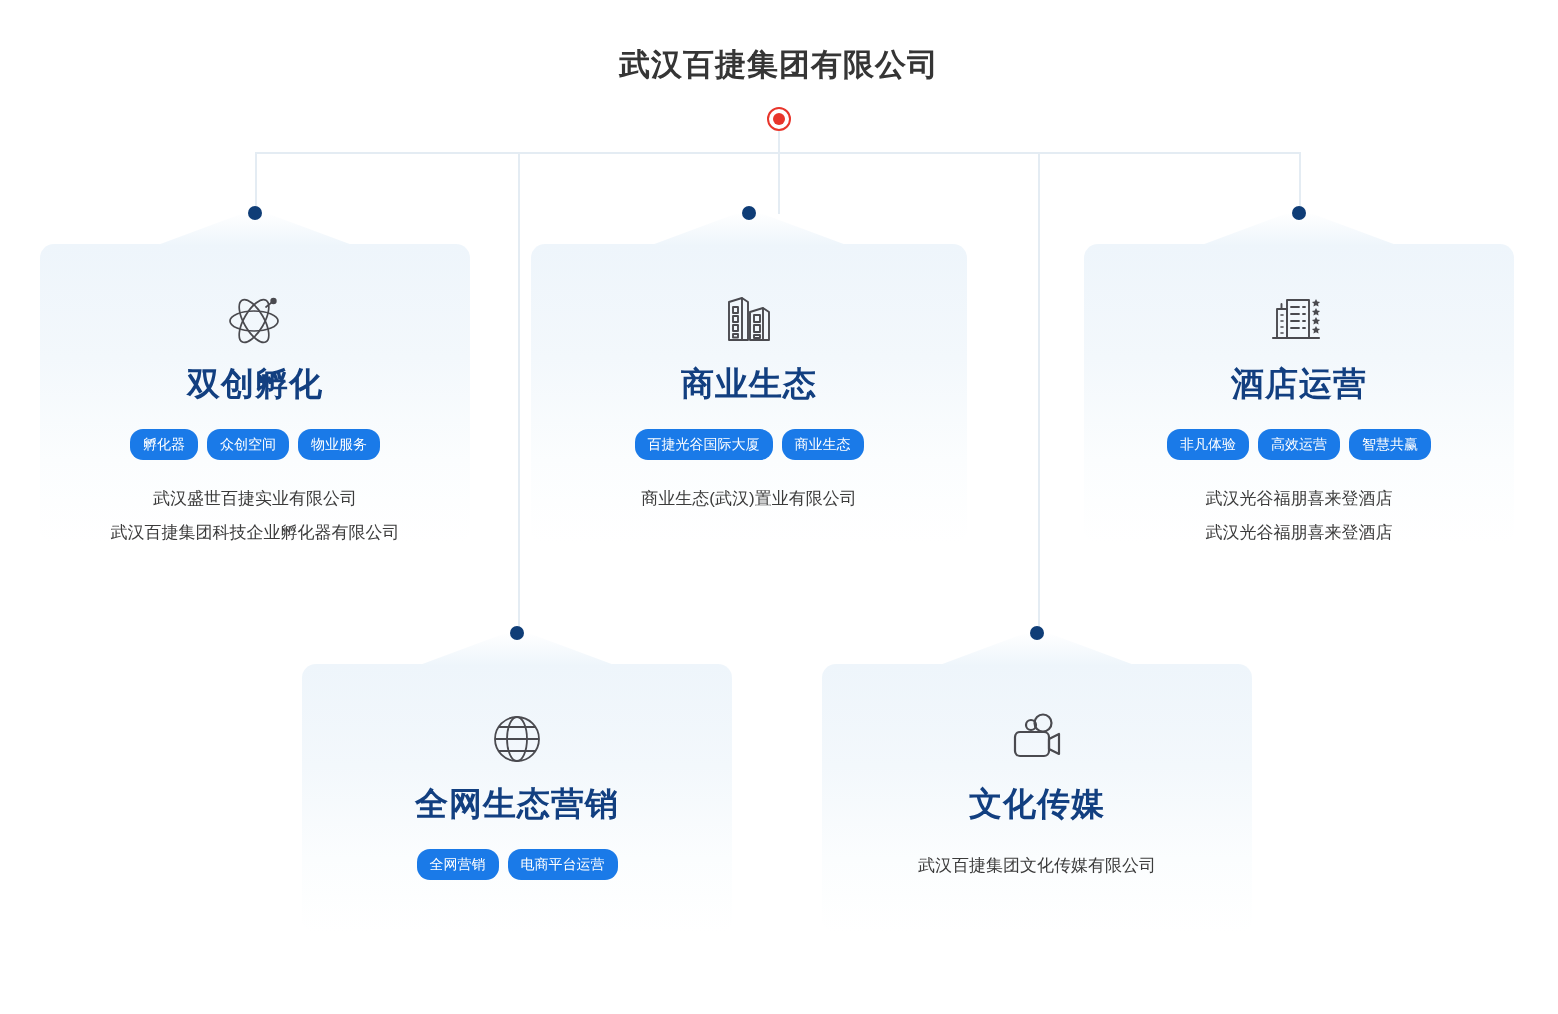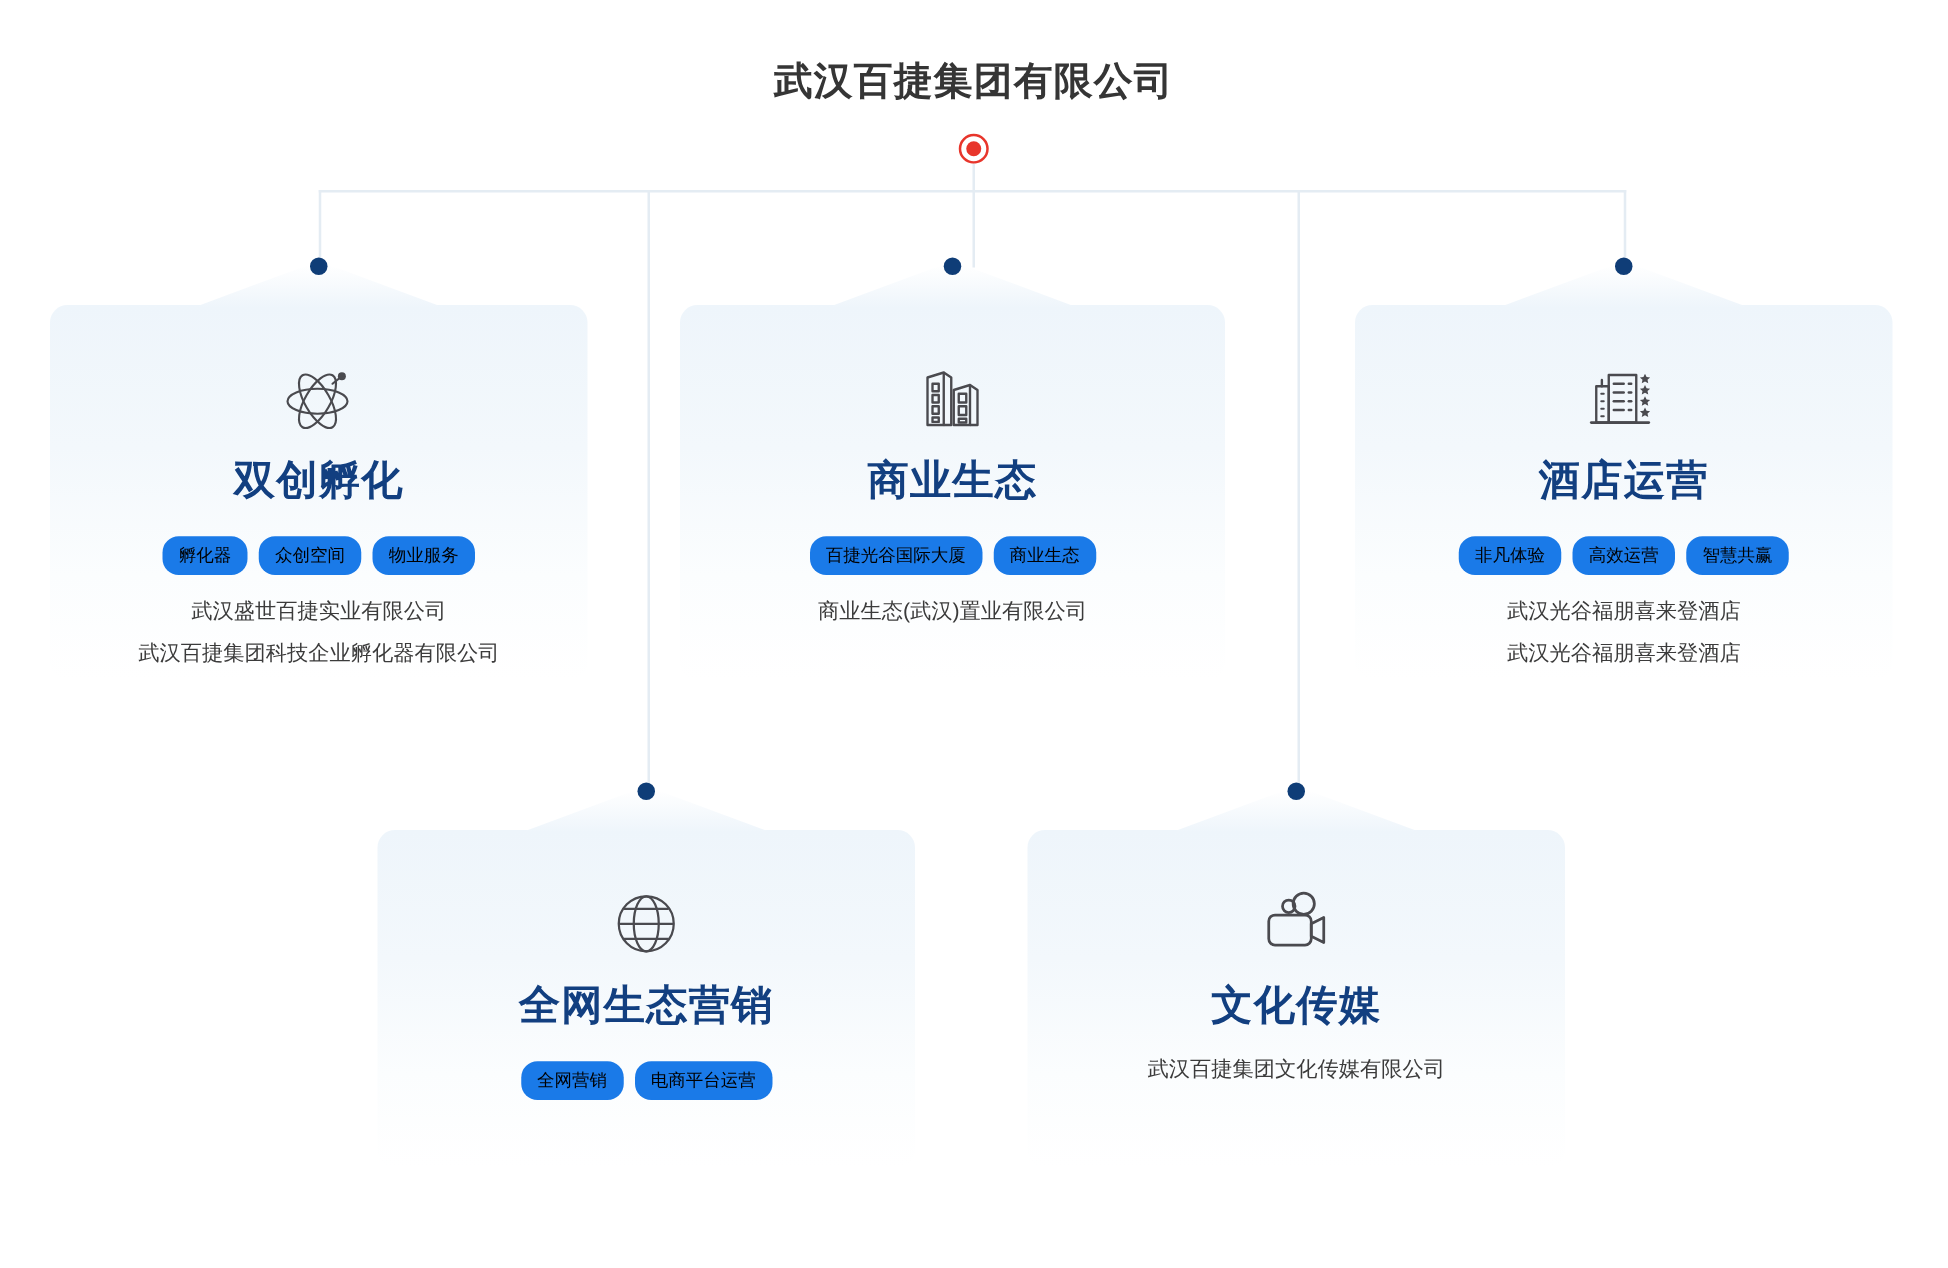--- a/index.html
+++ b/index.html
@@ -118,41 +118,41 @@
 
   .tag-row {
     margin-top: 22px;
     display: flex;
     flex-wrap: nowrap;
     justify-content: center;
     gap: 9px;
   }
   .tag {
     background: #1a7ae8;
-    color: #000000;
+    color: #ffffff;
     font-size: 14px;
     line-height: 1;
     padding: 8px 13px 9px;
     border-radius: 13px;
     white-space: nowrap;
   }
 
   .company-list {
-    margin-top: 12px;
+    margin-top: 22px;
   }
   .company {
     font-size: 17px;
     color: #3b3b3b;
     line-height: 34px;
     white-space: nowrap;
   }
 
   
   #card-0 { left: 40px;   top: 244px; width: 430px; height: 300px; }
-  #card-1 { left: 544px;  top: 244px; width: 436px; height: 300px; }
+  #card-1 { left: 531px;  top: 244px; width: 436px; height: 300px; }
   #card-2 { left: 1084px; top: 244px; width: 430px; height: 300px; }
   #card-3 { left: 302px;  top: 664px; width: 430px; height: 270px; }
   #card-4 { left: 822px;  top: 664px; width: 430px; height: 270px; }
 </style>
 </head>
 <body>
 
 <div id="stage">
 
   <div class="root-title">武汉百捷集团有限公司</div>

